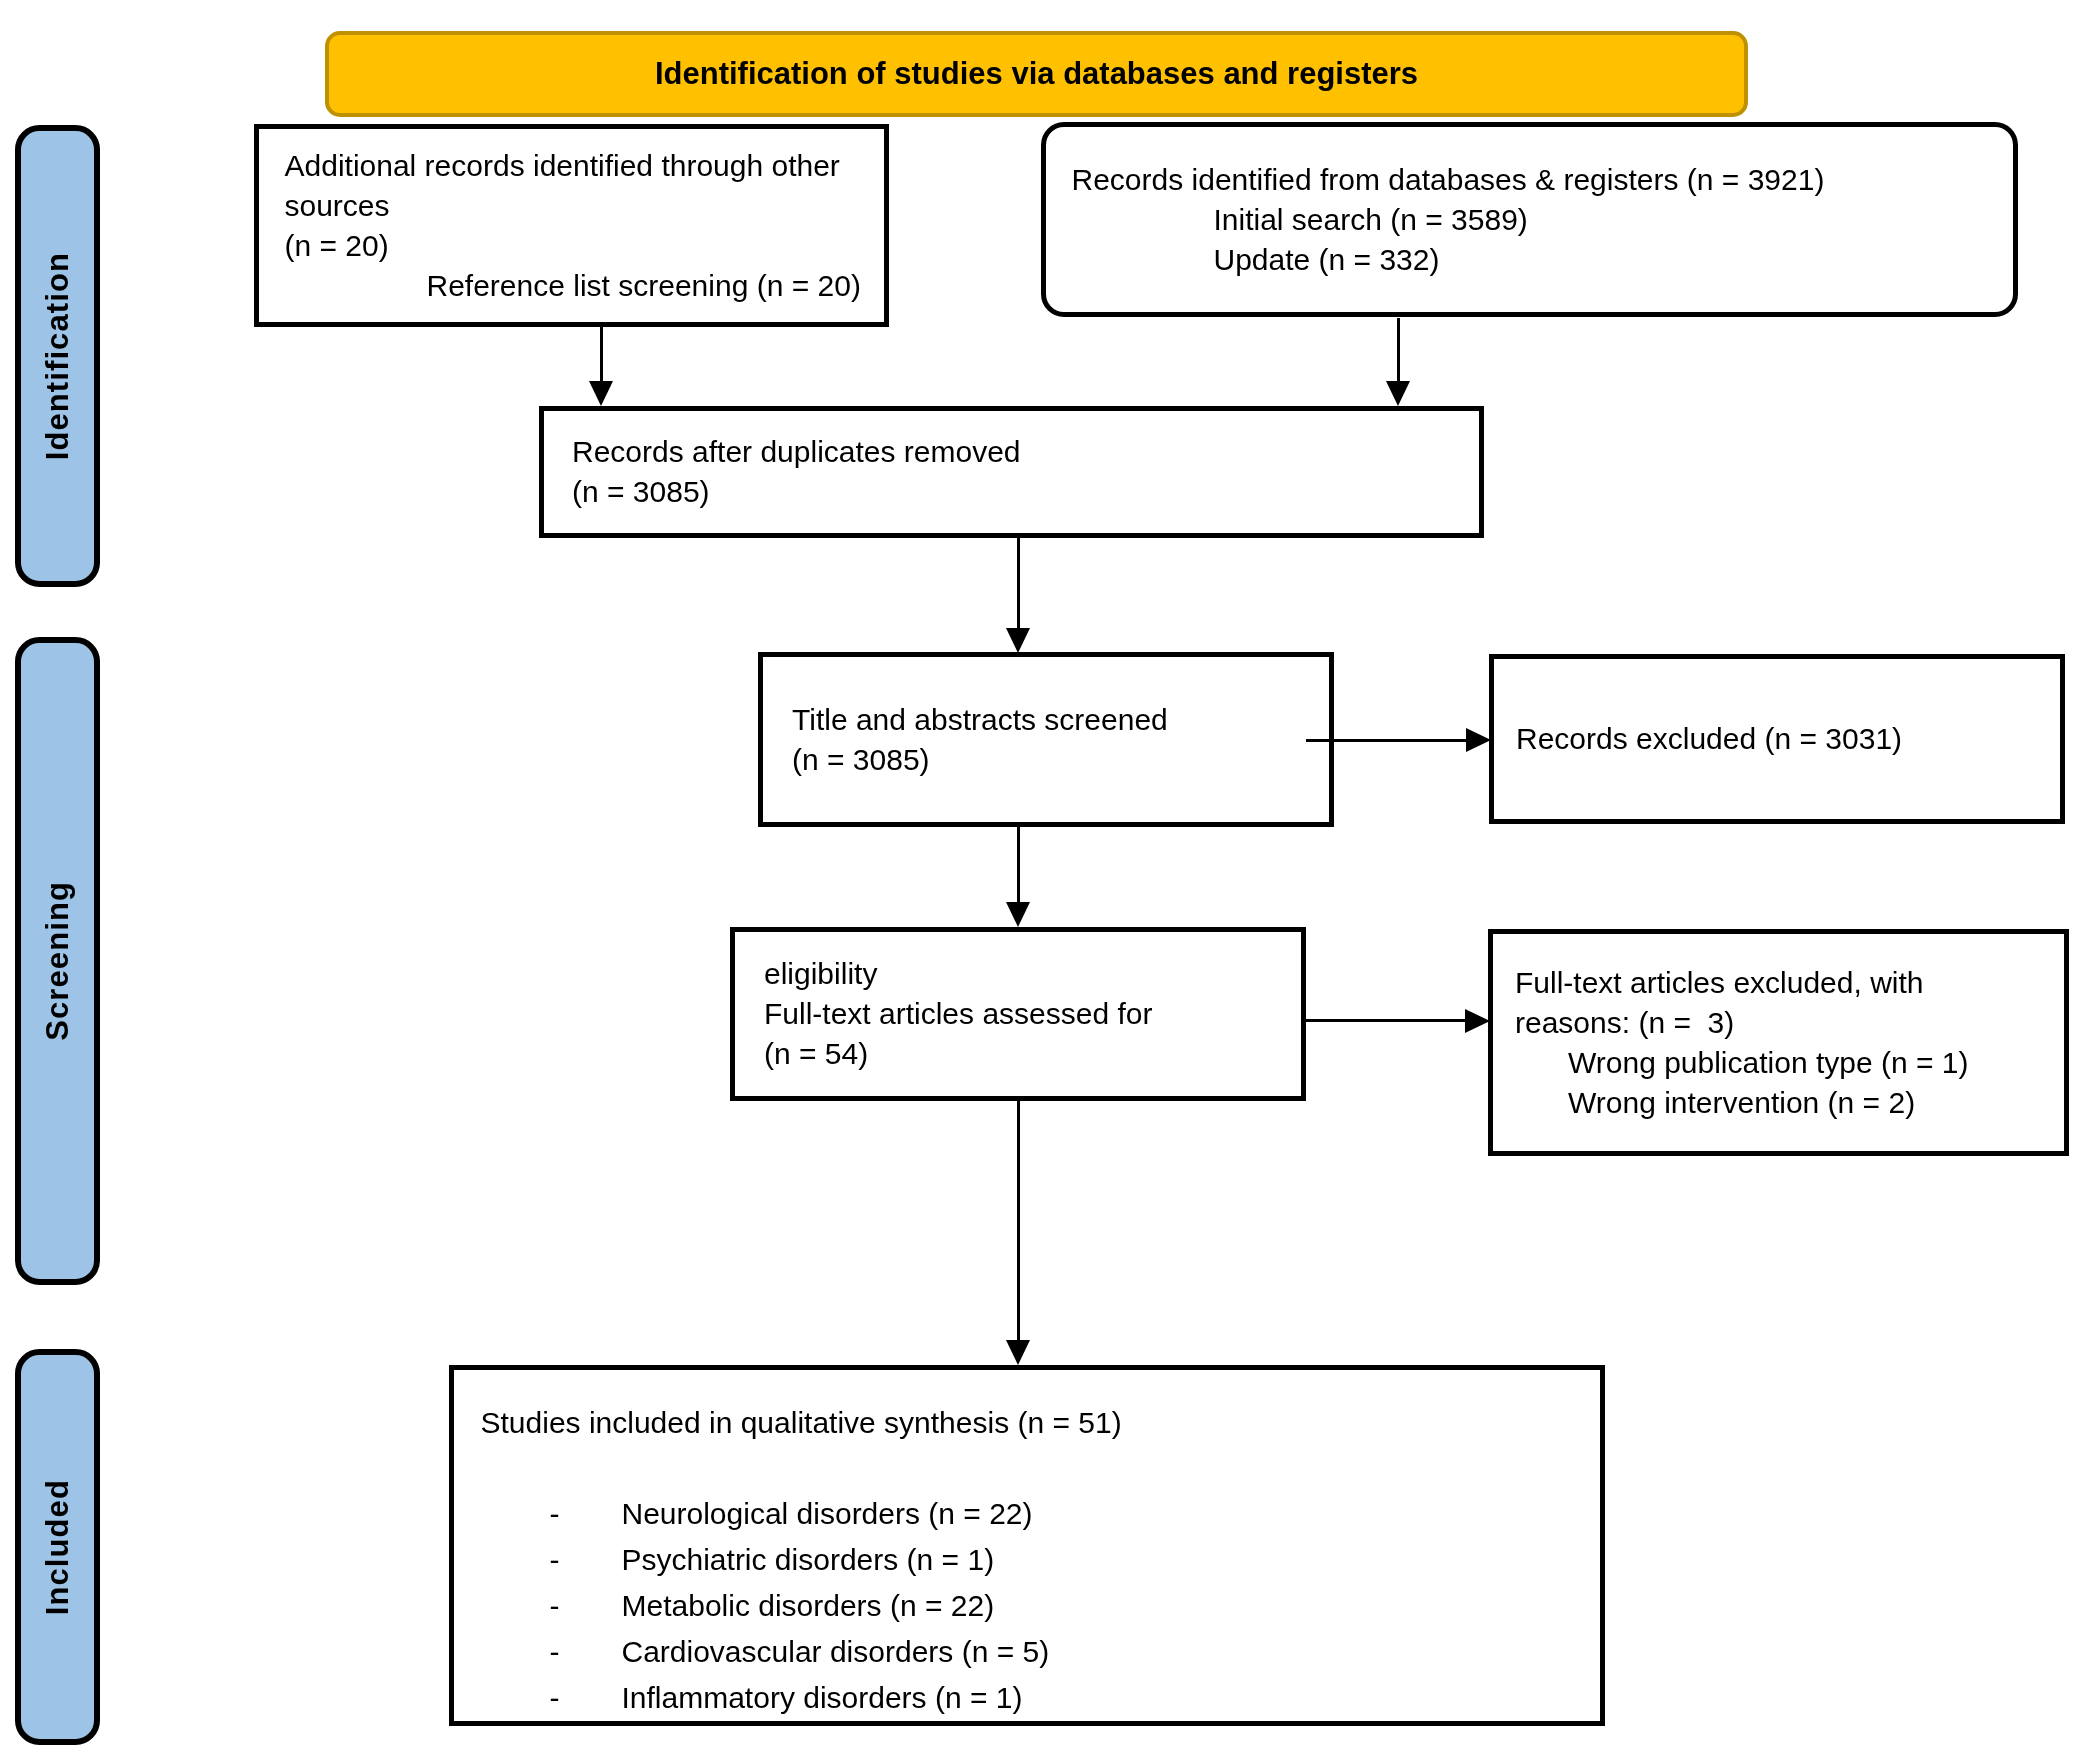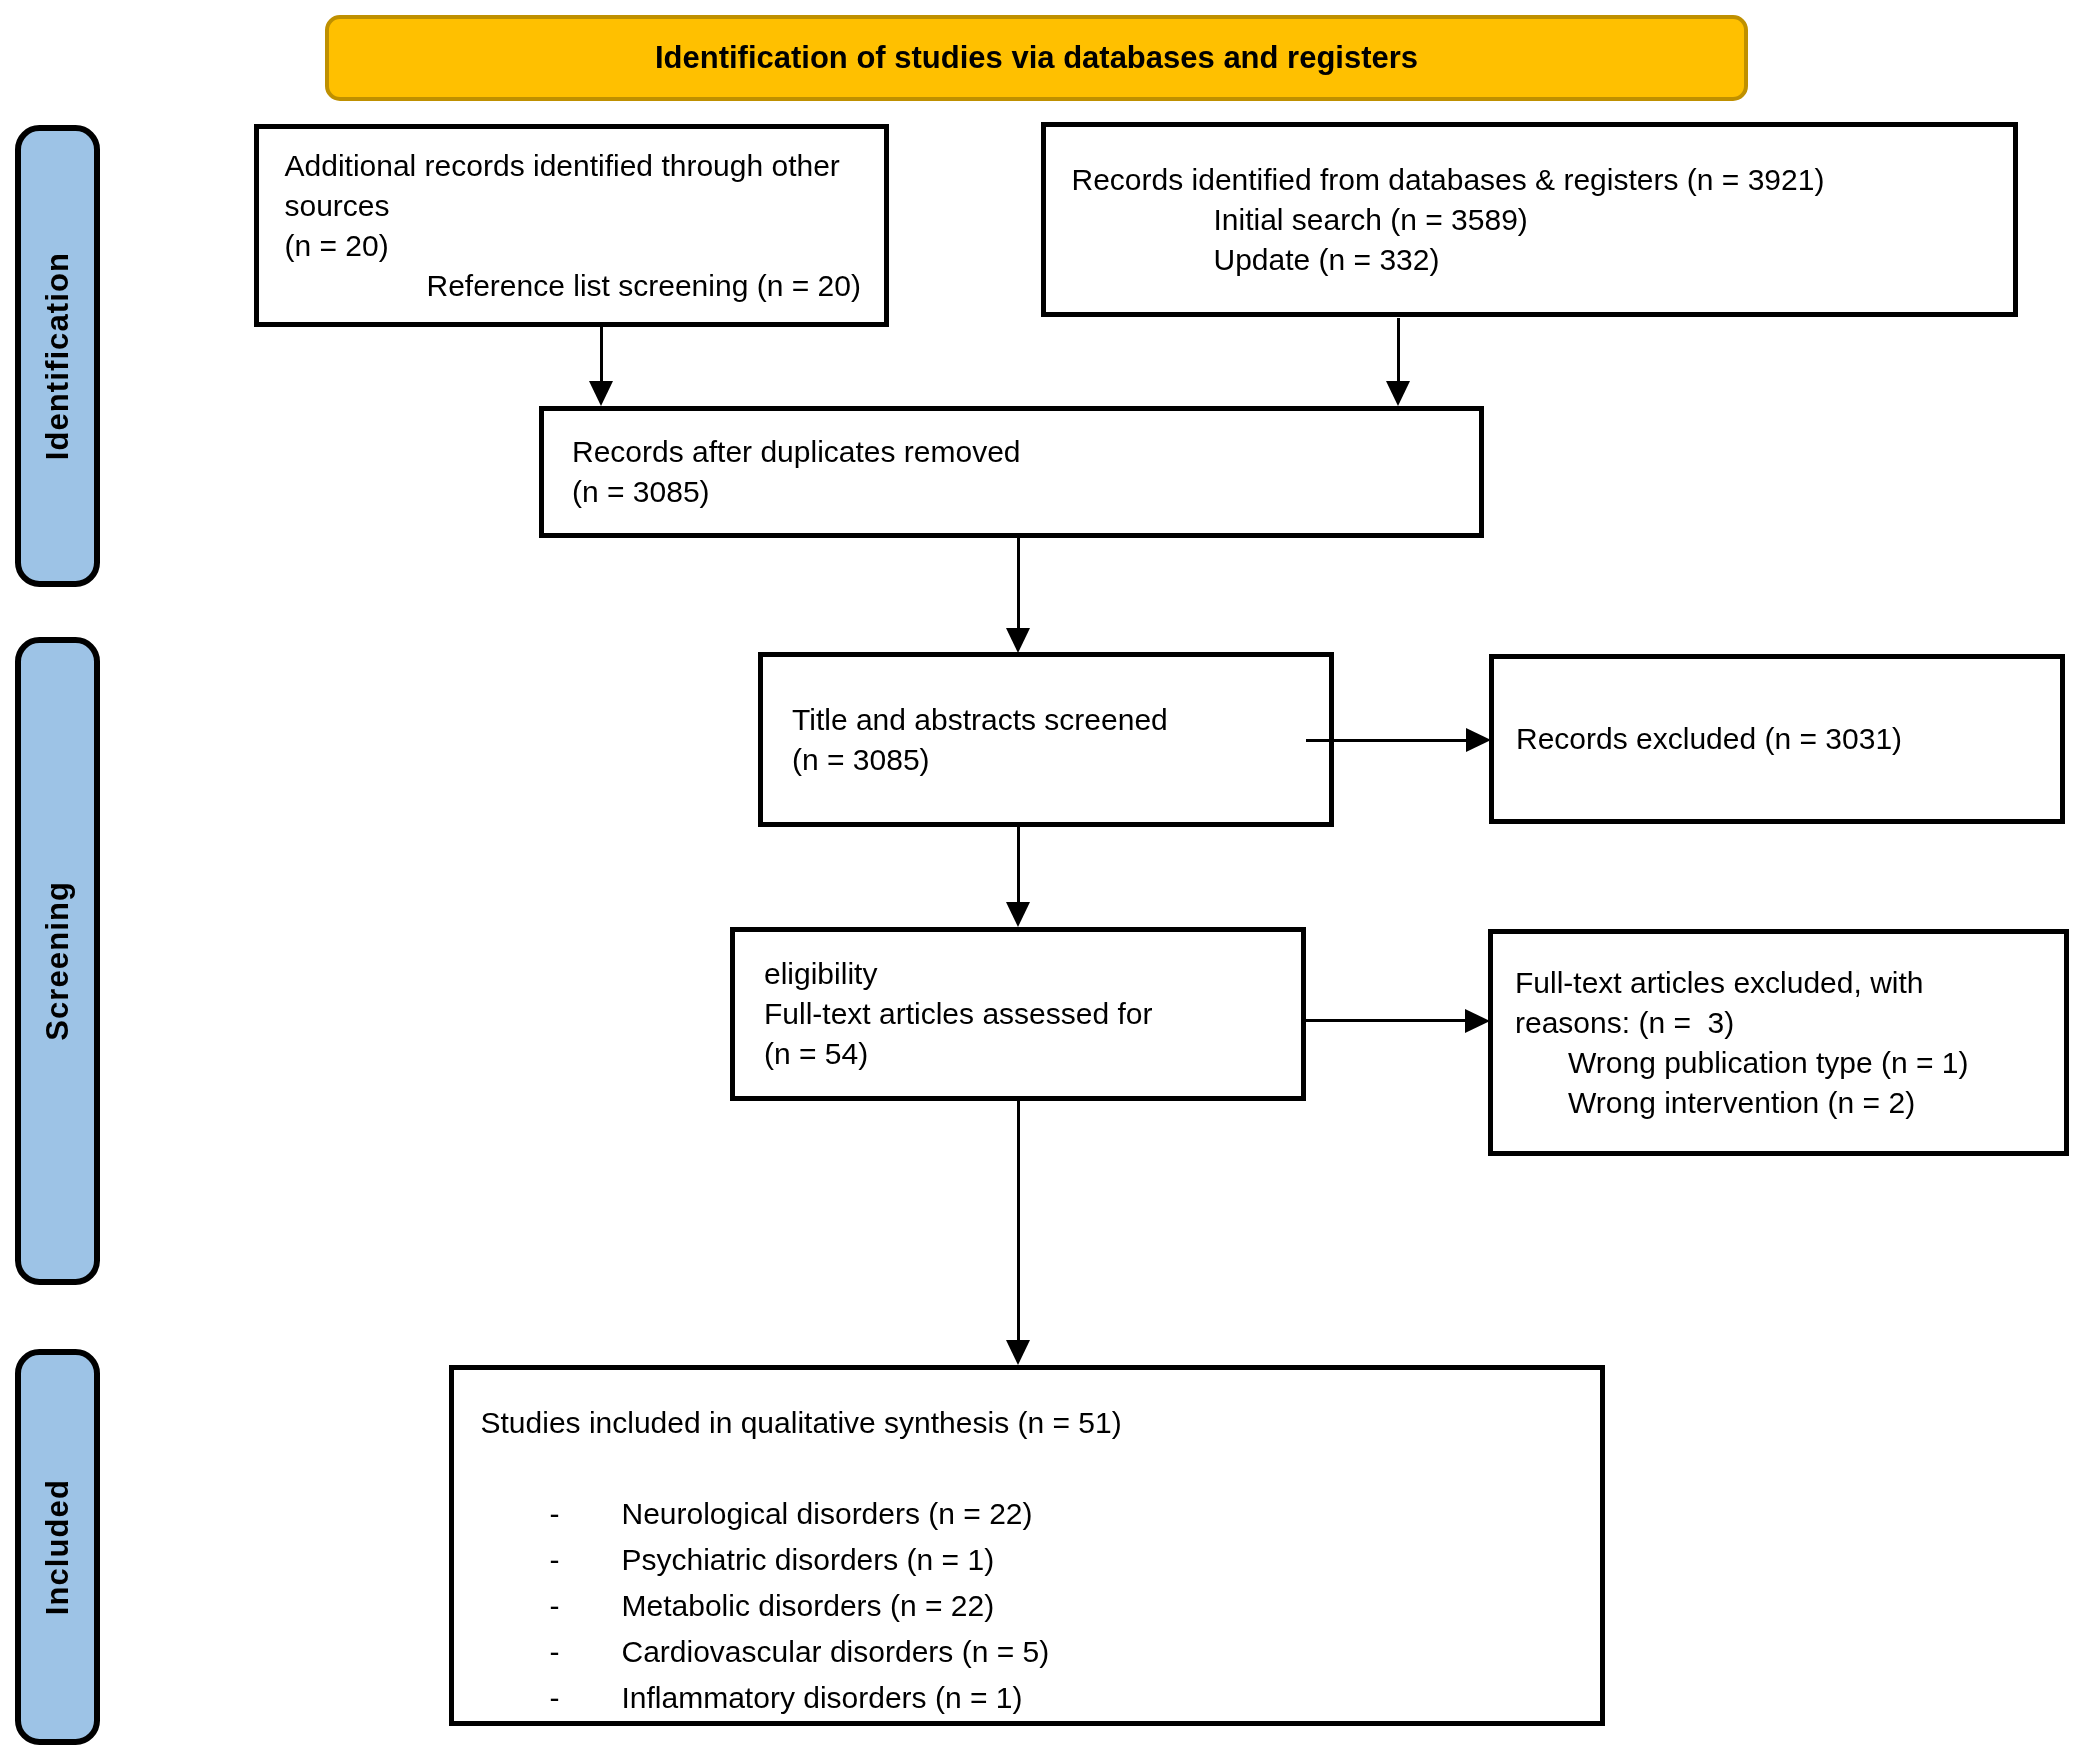--- a/index.html
+++ b/index.html
@@ -65,41 +65,41 @@
     border-top: 12.2px solid transparent;
     border-bottom: 12.2px solid transparent;
     border-left: 25.5px solid #000;
   }
 </style>
 </head>
 <body>
 
 <div class="canvas">
 
-  <div class="banner" style="left:325px; top:15px; width:1423px; height:86px;">
+  <div class="banner" style="left:325px; top:31px; width:1423px; height:86px;">
     <span>Identification of studies via databases and registers</span>
   </div>
 
   <div class="stage" style="left:15px; top:125px; width:85px; height:462px;">
     <span class="stage-label">Identification</span>
   </div>
   <div class="stage" style="left:15px; top:637px; width:85px; height:648px;">
     <span class="stage-label">Screening</span>
   </div>
   <div class="stage" style="left:15px; top:1349px; width:85px; height:396px;">
     <span class="stage-label">Included</span>
   </div>
 
   <div class="wbox" style="left:254px; top:124px; width:635px; height:203px; padding:5.3px 21px 5.3px 25.5px;">
     <div class="bline">Additional records identified through other sources</div>
     <div class="bline">(n = 20)</div>
     <div class="bline ind268">Reference list screening (n = 20)</div>
   </div>
 
-  <div class="wbox" style="left:1041px; top:122px; width:977px; height:195px; padding:5.3px 16px 5.3px 25.5px;">
+  <div class="wbox" style="left:1041px; top:122px; width:977px; height:195px; padding:5.3px 16px 5.3px 25.5px;border-radius:23px;">
     <div class="bline">Records identified from databases &amp; registers (n = 3921)</div>
     <div class="bline ind268">Initial search (n = 3589)</div>
     <div class="bline ind268">Update (n = 332)</div>
   </div>
 
   <div class="wbox" style="left:539px; top:406px; width:945px; height:132px; padding:5.3px 16px 5.3px 28px;">
     <div class="bline">Records after duplicates removed</div>
     <div class="bline">(n = 3085)</div>
   </div>
 

